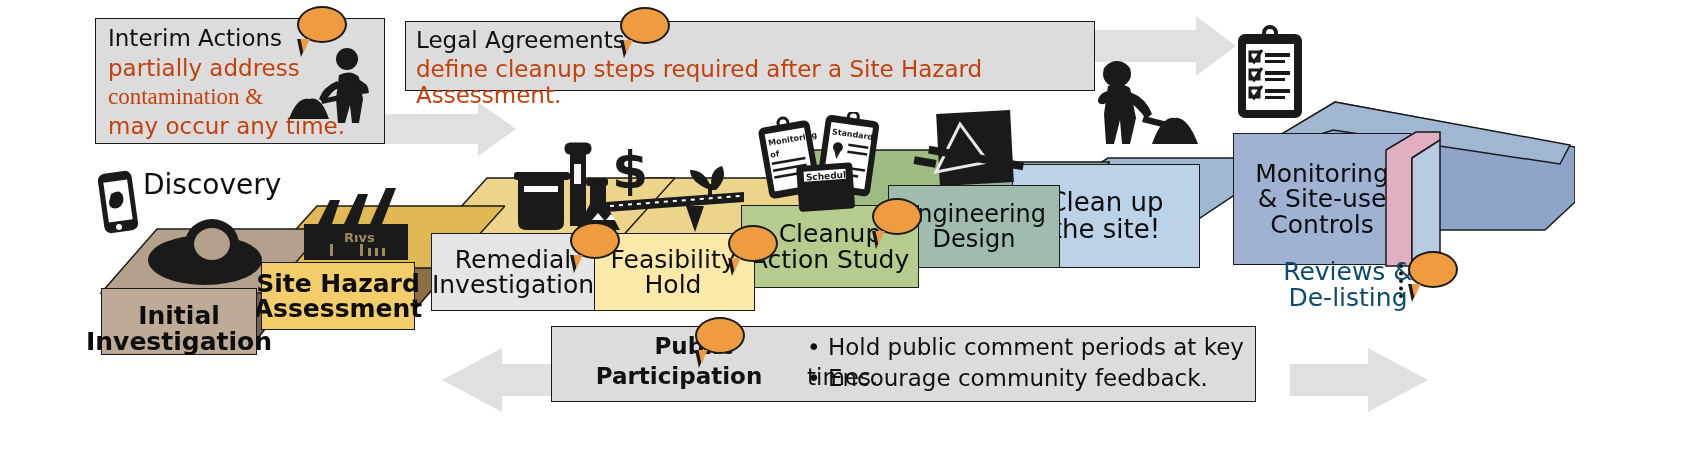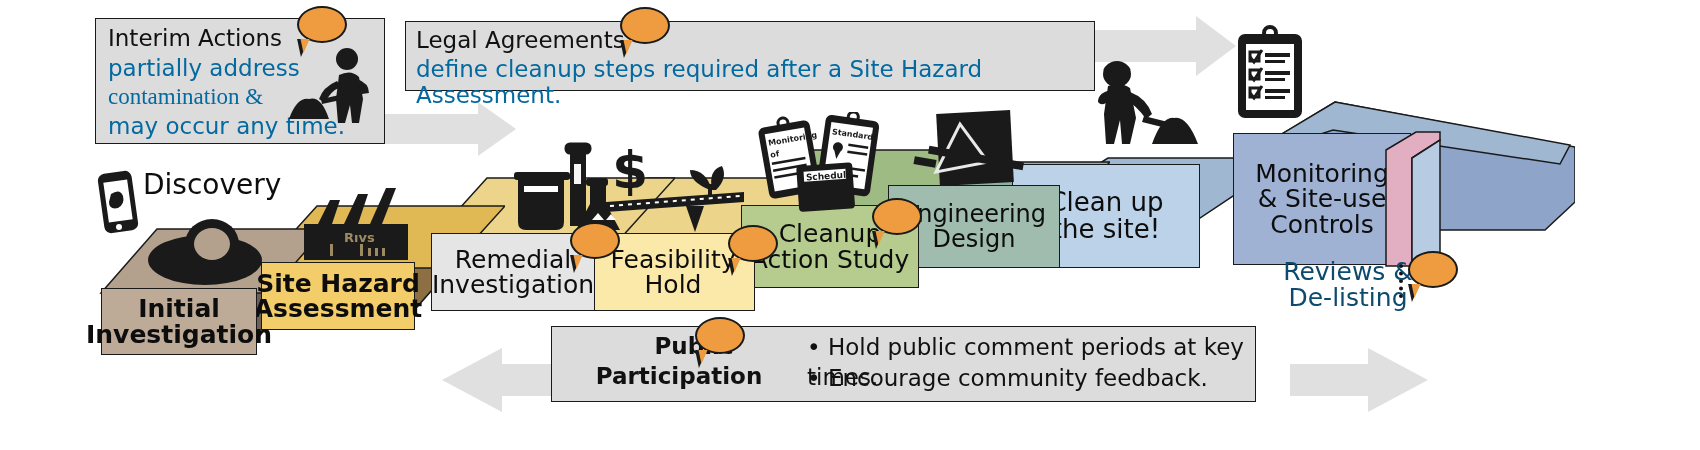--- a/index.html
+++ b/index.html
@@ -25,21 +25,21 @@
     position: absolute;
     background: #dcdcdc;
     border: 1.5px solid #1a1a1a;
     box-sizing: border-box;
     z-index: 40;
   }
   .callout-title {
     font-weight: normal;
     color: #111111;
   }
-  .callout-line { color: #0369a1; }
+  .callout-line { color: #c2410c; }
 
   
   .bubble {
     position: absolute;
     width: 46px;
     height: 33px;
     background: #ee9c3f;
     border: 2px solid #1a1a1a;
     border-radius: 50% / 50%;
     z-index: 60;
@@ -360,21 +360,21 @@
     </svg>
   </div>
 
   <div class="step">
     <svg class="step-top" style="left:95px; top:215px; width:230px; height:105px;" viewBox="0 0 230 105">
       <polygon points="6,78 62,14 230,14 174,78" fill="#b3a18e" stroke="#1a1a1a" stroke-width="1.5"></polygon>
     </svg>
     <svg class="step-side" style="left:250px; top:290px; width:50px; height:80px;" viewBox="0 0 50 80">
       <polygon points="0,0 46,0 0,58" fill="#6e6058" stroke="#1a1a1a" stroke-width="1.5"></polygon>
     </svg>
-    <div class="step-face" style="left:101px; top:288px; width:156px; height:67px; background:#bdab98; font-size:25px; font-weight:bold;">
+    <div class="step-face" style="left:101px; top:288px; width:156px; height:67px; background:#bdab98; font-size:25px; font-weight:bold;align-items:flex-end;">
       <span>
         <span class="step-label">Initial</span>
         <span class="step-label">Investigation</span>
       </span>
     </div>
     <svg class="pict" style="left:140px; top:218px; width:130px; height:75px;" viewBox="0 0 130 75">
       <ellipse cx="65" cy="42" rx="57" ry="25" fill="#1a1a1a"></ellipse>
       <ellipse cx="72" cy="26" rx="27" ry="25" fill="#1a1a1a"></ellipse>
       <ellipse cx="72" cy="26" rx="18" ry="16" fill="#b3a18e"></ellipse>
       <rect x="22" y="38" width="42" height="10" rx="4" fill="#1a1a1a" transform="rotate(22 43 43)"></rect>

